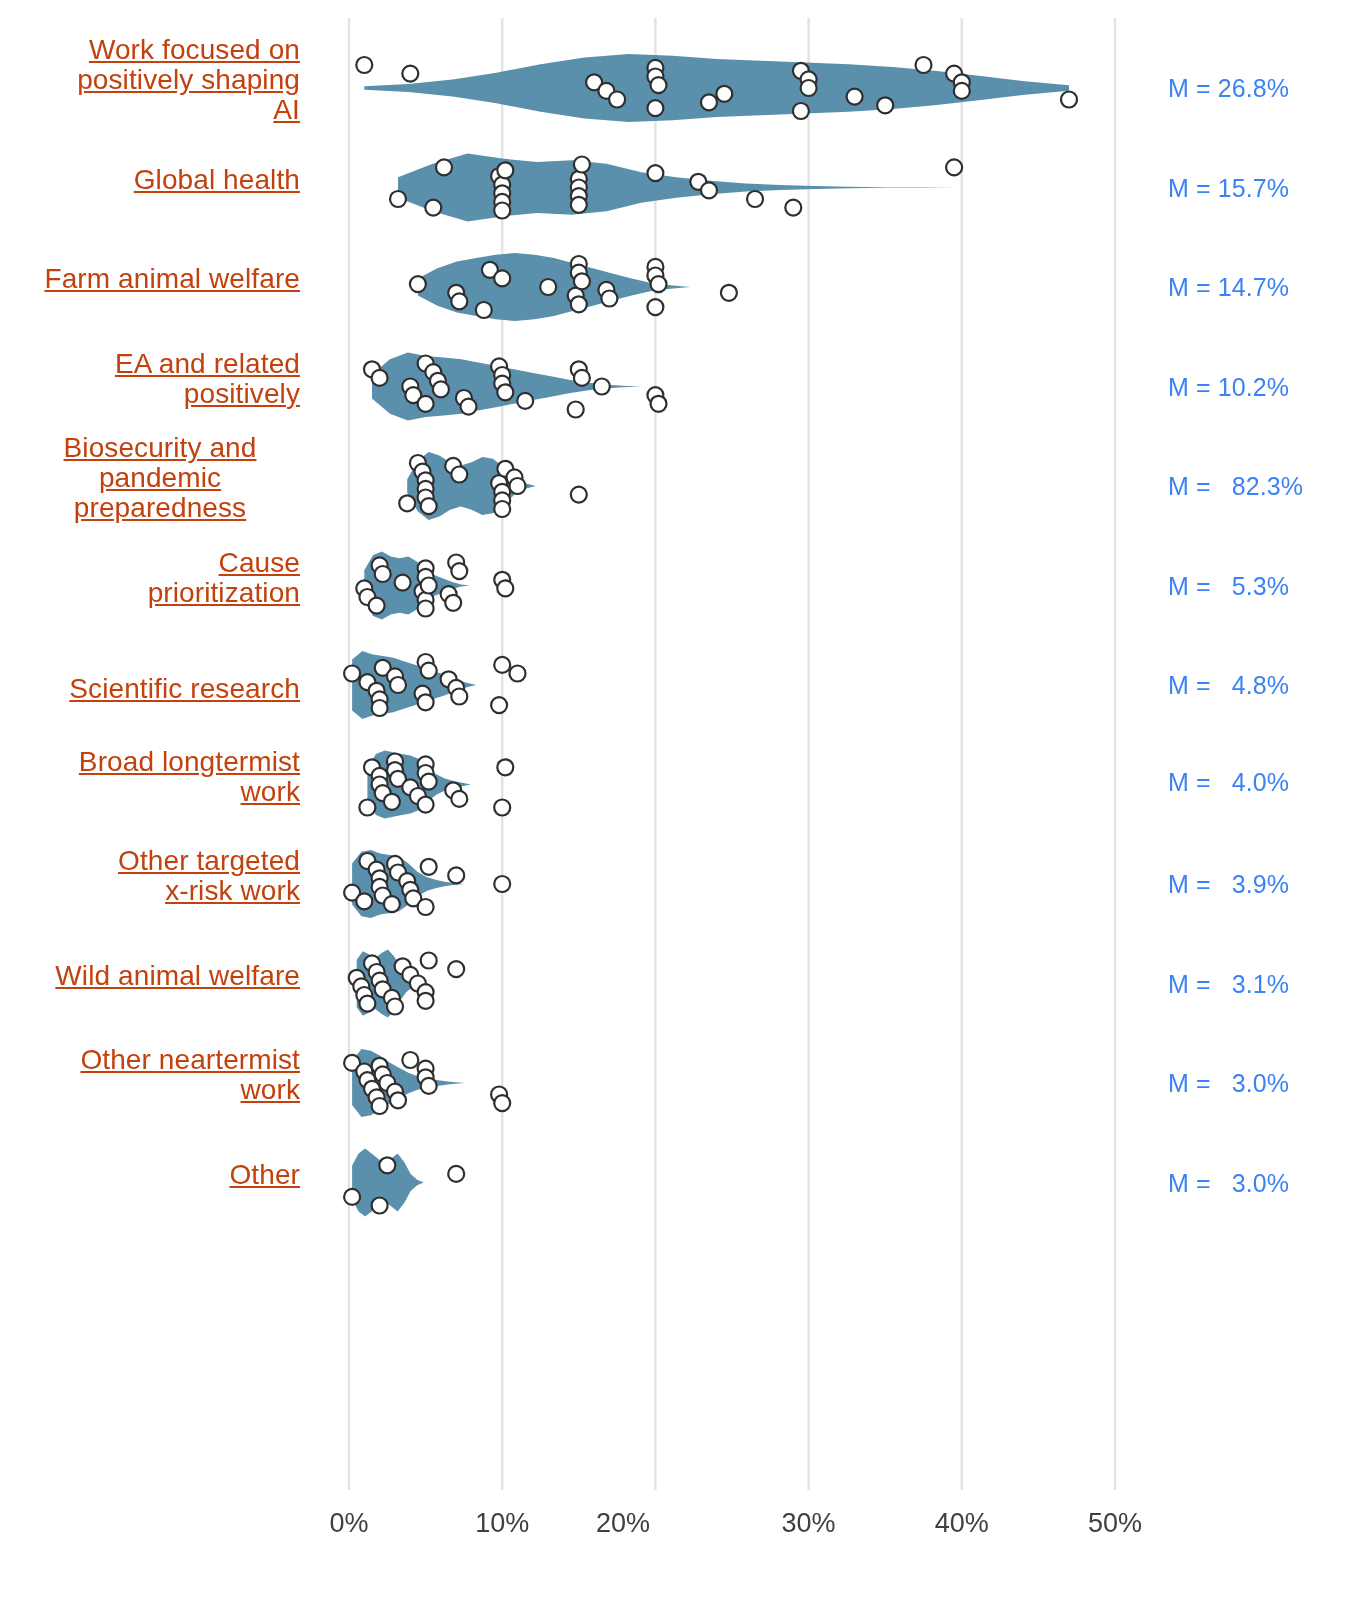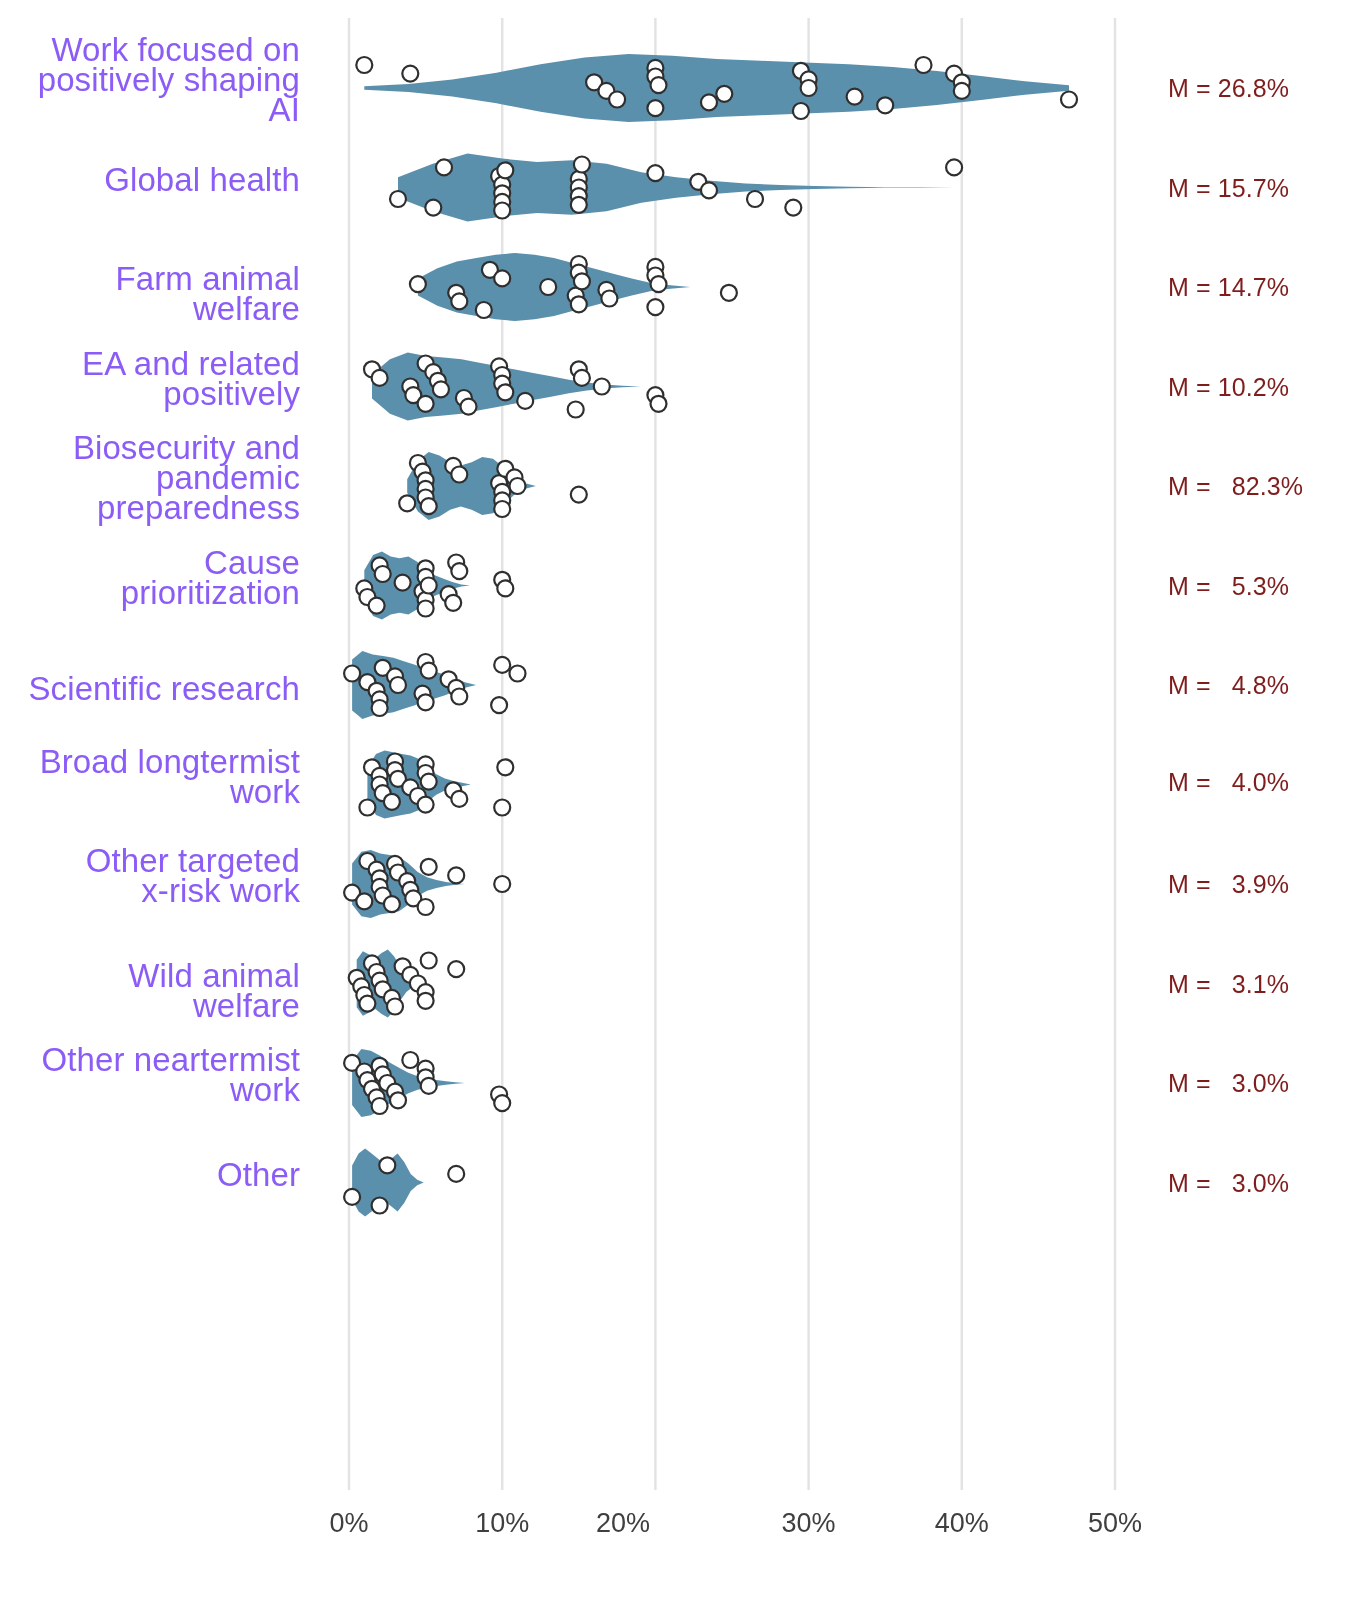--- a/index.html
+++ b/index.html
@@ -29,29 +29,30 @@
     position: absolute;
     left: 0;
     top: 0;
     width: 1371px;
     height: 1600px;
     display: block;
   }
   .cat-label {
     position: absolute;
     text-align: right;
-    font-size: 33px;
+    font-size: 28px;
     line-height: 30px;
-    color: #8b5cf6;
+    color: #c2410c;
     letter-spacing: 0.1px;
+    text-decoration: underline;
   }
   .mean-label {
     position: absolute;
     font-size: 25px;
-    color: #7f1d1d;
+    color: #3b82f6;
     white-space: pre;
     letter-spacing: 0.1px;
   }
   .x-tick-label {
     position: absolute;
     font-size: 27px;
     color: #3f3f3f;
     text-align: center;
   }
 </style>
@@ -300,21 +301,21 @@
       <div class="cat-label" style="right: 1071px; left: 20px; width: 280px; top: 164.5px;">
         <div>Global health</div>
       </div>
       <div class="cat-label" style="right: 1129px; left: 20px; width: 280px; top: 264px;">
         <div>Farm animal welfare</div>
       </div>
       <div class="cat-label" style="right: 1071px; left: 20px; width: 280px; top: 348.5px;">
         <div>EA and related</div>
         <div>positively</div>
       </div>
-      <div class="cat-label" style="right: 1071px; left: 20px; width: 280px; top: 433px;">
+      <div class="cat-label" style="right: 1071px; left: 20px; width: 280px; top: 433px; text-align: center;">
         <div>Biosecurity and</div>
         <div>pandemic</div>
         <div>preparedness</div>
       </div>
       <div class="cat-label" style="right: 1071px; left: 20px; width: 280px; top: 547.5px;">
         <div>Cause</div>
         <div>prioritization</div>
       </div>
       <div class="cat-label" style="right: 1071px; left: 20px; width: 280px; top: 662px; margin-top: 12px;">
         <div>Scientific research</div>

